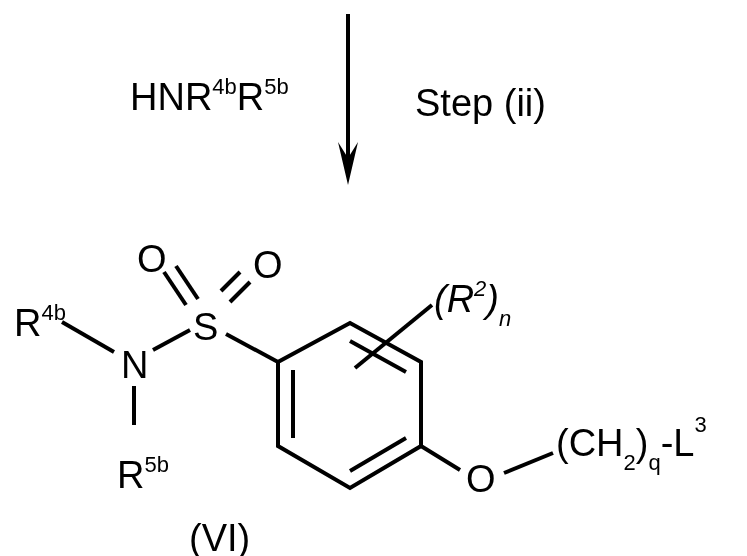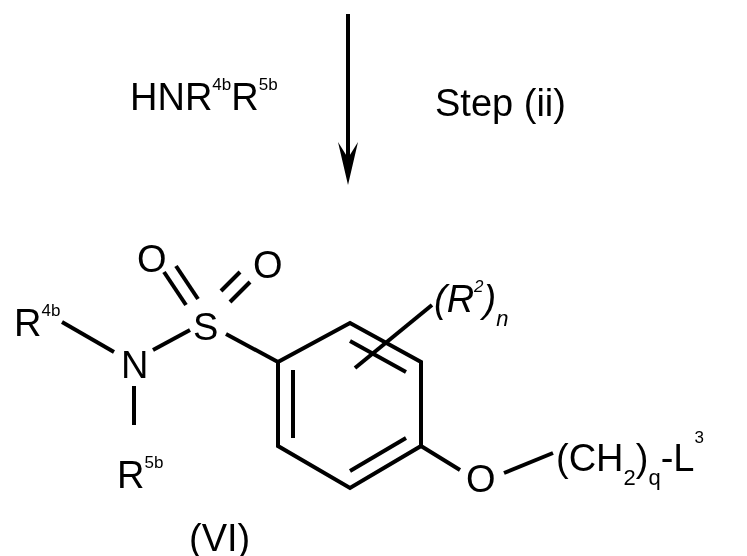--- a/index.html
+++ b/index.html
@@ -1,20 +1,20 @@
 <!DOCTYPE html>
 <html><head>
 <meta charset="utf-8">
 <style>
   html, body { margin:0; padding:0; background:#ffffff; }
   body { width:747px; height:556px; position:relative; overflow:hidden;
          font-family:"Liberation Sans", sans-serif; color:#000; }
   svg { position:absolute; left:0; top:0; }
   .lbl { position:absolute; font-size:38px; line-height:1; white-space:nowrap; }
-  .sup { font-size:17px; vertical-align:top; position:relative; top:-2px; }
+  .sup { font-size:22px; vertical-align:top; position:relative; top:-2px; }
   .sub { font-size:22px; position:relative; top:14px; }
   .atom { position:absolute; font-size:38px; line-height:1; background:transparent; }
 </style>
 </head>
 <body>
 
 <svg width="747" height="556" viewBox="0 0 747 556">
   <g stroke="#000" stroke-width="4" fill="none" stroke-linecap="butt">
 
     <line x1="348" y1="14" x2="348" y2="160"></line>
@@ -44,34 +44,34 @@
 
     <line x1="421" y1="446" x2="460" y2="470"></line>
 
     <line x1="504" y1="473" x2="553" y2="453"></line>
   </g>
 </svg>
 
 <div class="lbl" style="left:130px; top:78px;">
   <span>HNR</span><span class="sup">4b</span><span>R</span><span class="sup">5b</span>
 </div>
-<div class="lbl" style="left:435px; top:84px;">Step (ii)</div>
+<div class="lbl" style="left:415px; top:84px;">Step (ii)</div>
 
 <div class="atom" style="left:137px; top:240px;">O</div>
 <div class="atom" style="left:253px; top:246px;">O</div>
 <div class="atom" style="left:193px; top:308px;">S</div>
 <div class="atom" style="left:121px; top:346px;">N</div>
 <div class="atom" style="left:466px; top:460px;">O</div>
 
 <div class="lbl" style="left:14px; top:304px;">
   <span>R</span><span class="sup">4b</span>
 </div>
 <div class="lbl" style="left:117px; top:456px;">
   <span>R</span><span class="sup">5b</span>
 </div>
 <div class="lbl" style="left:434px; top:280px;font-style:italic;">
   <span>(R</span><span class="sup">2</span><span>)</span><span class="sub">n</span>
 </div>
-<div class="lbl" style="left:556px; top:439px;">
+<div class="lbl" style="left:556px; top:424px;">
   <span>(CH</span><span class="sub">2</span><span>)</span><span class="sub">q</span><span>-L</span><span class="sup" style="top:-10px;">3</span>
 </div>
 
 <div class="lbl" style="left:189px; top:519px;">(VI)</div>
 
 </body></html>

